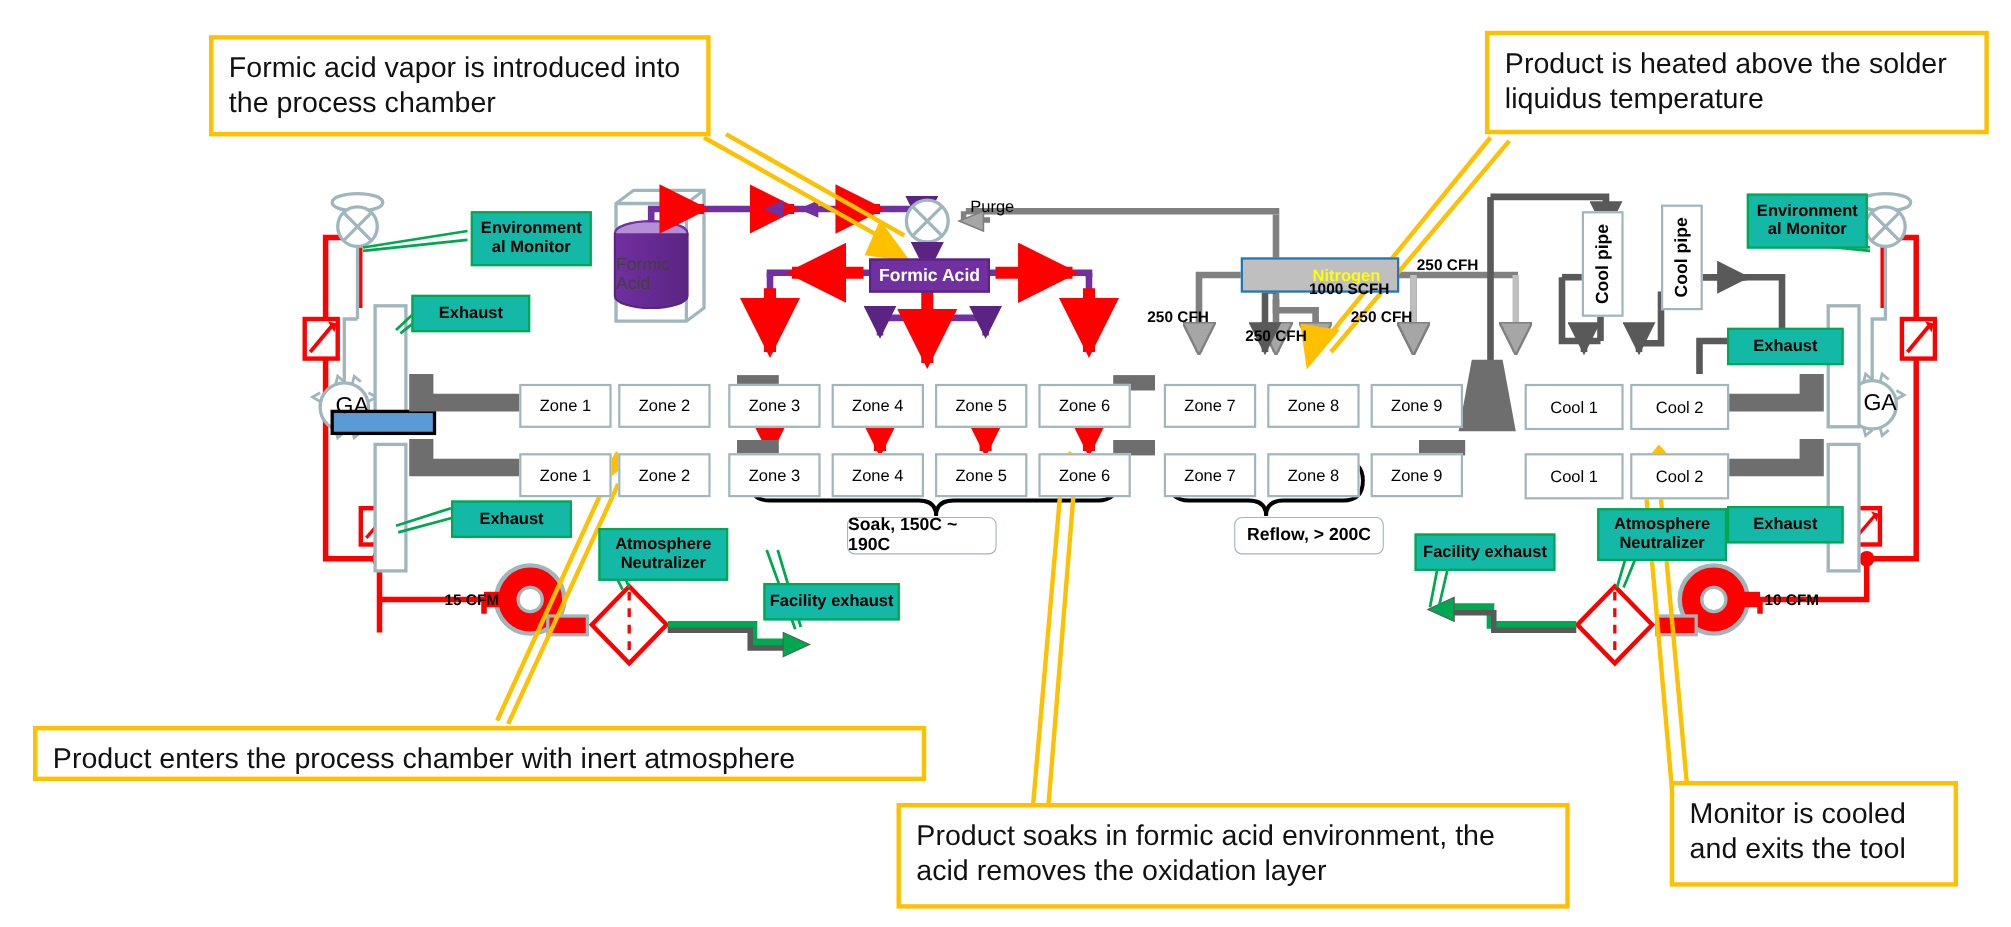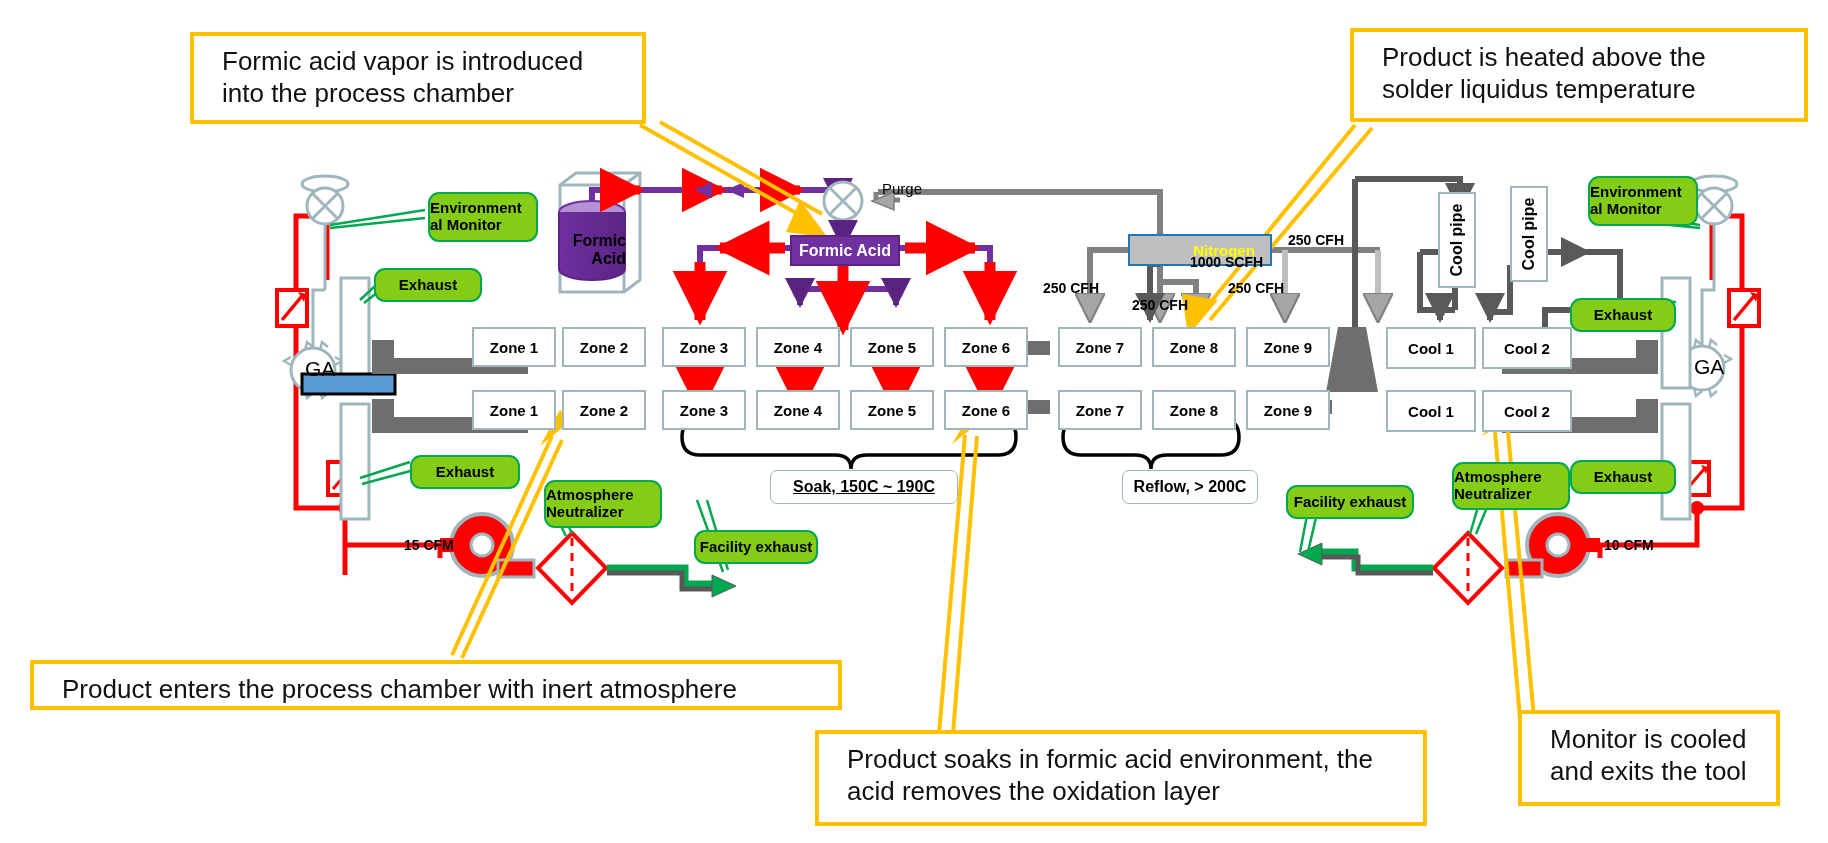--- a/index.html
+++ b/index.html
@@ -3,47 +3,47 @@
 <meta charset="utf-8">
 <style>
   html,body{margin:0;padding:0;background:#fff;}
   body{width:1828px;height:843px;position:relative;overflow:hidden;
        font-family:"Liberation Sans","DejaVu Sans",sans-serif;}
   #stage{position:absolute;left:0;top:0;width:1828px;height:843px;}
   svg#art{position:absolute;left:0;top:0;width:1828px;height:843px;}
 
   
   .callout{position:absolute;background:#fff;border:4px solid #FFC000;
-           color:#111;font-size:26px;line-height:1.22;padding:10px 28px;
+           color:#111;font-size:26px;line-height:1.22;padding:10px 14px;
            box-sizing:border-box;z-index:6;}
   
-  .greenlbl{position:absolute;background:#84cc16;border:2.5px solid #00A84F;
-            border-radius:11px;color:#000;font-weight:bold;font-size:15px;
+  .greenlbl{position:absolute;background:#14b8a6;border:2.5px solid #00A84F;
+            border-radius:0;color:#000;font-weight:bold;font-size:15px;
             line-height:1.12;display:flex;align-items:center;justify-content:center;
-            text-align:left;box-sizing:border-box;z-index:5;}
+            text-align:center;box-sizing:border-box;z-index:5;}
   
   .zone{position:absolute;background:#fff;border:2px solid #9FB6BD;
-        color:#000;font-weight:bold;font-size:15px;
+        color:#000;font-weight:normal;font-size:15px;
         display:flex;align-items:center;justify-content:center;
-        box-sizing:border-box;z-index:3;}
+        box-sizing:border-box;z-index:3;margin-top:22px;}
   .coolpipe{position:absolute;background:#fff;border:2px solid #9FB6BD;
         color:#000;font-weight:bold;font-size:16px;box-sizing:border-box;z-index:3;
         display:flex;align-items:center;justify-content:center;}
   .coolpipe span{transform:rotate(-90deg);white-space:nowrap;}
   
   .bracelbl{position:absolute;background:#fff;border:1.6px solid #9FB6BD;
         border-radius:7px;color:#000;font-weight:bold;font-size:16px;
         display:flex;align-items:center;justify-content:center;box-sizing:border-box;z-index:4;}
   
   .flow{position:absolute;color:#000;font-weight:bold;font-size:14px;
         white-space:nowrap;z-index:4;}
   .purgelbl{position:absolute;color:#000;font-weight:normal;font-size:15px;z-index:4;}
   
-  .tanktext{position:absolute;color:#000000;font-weight:bold;font-size:16px;
-        text-align:right;line-height:1.1;z-index:4;}
+  .tanktext{position:absolute;color:#404040;font-weight:normal;font-size:16px;
+        text-align:left;line-height:1.1;z-index:4;}
   .manifold{position:absolute;background:#7030A0;border:2px solid #5B2483;
         color:#fff;font-weight:bold;font-size:16px;display:flex;
         align-items:center;justify-content:center;z-index:4;}
   .n2box{position:absolute;background:#BFBFBF;border:2.5px solid #1F78B4;
         color:#FFFF00;font-weight:bold;font-size:15px;display:flex;
         align-items:center;justify-content:center;z-index:4;}
   .galbl{position:absolute;color:#000;font-weight:normal;font-size:21px;z-index:4;}
 </style>
 </head>
 <body>
@@ -366,16 +366,16 @@
 <div class="zone" style="left:1386px;top:390px;width:90px;height:42px;">Cool 1</div>
 <div class="zone" style="left:1482px;top:390px;width:90px;height:42px;">Cool 2</div>
 
 <div class="coolpipe" style="left:1438px;top:192px;width:38px;height:96px;">
   <span>Cool pipe</span>
 </div>
 <div class="coolpipe" style="left:1510px;top:186px;width:38px;height:96px;">
   <span>Cool pipe</span>
 </div>
 
-<div class="bracelbl" style="left:770px;top:470px;width:188px;height:34px;text-decoration:underline;">Soak, 150C ~ 190C</div>
+<div class="bracelbl" style="left:770px;top:470px;width:136px;height:34px;">Soak, 150C ~ 190C</div>
 <div class="bracelbl" style="left:1122px;top:470px;width:136px;height:34px;">Reflow, &gt; 200C</div>
 
 </div>
 
 </body></html>

